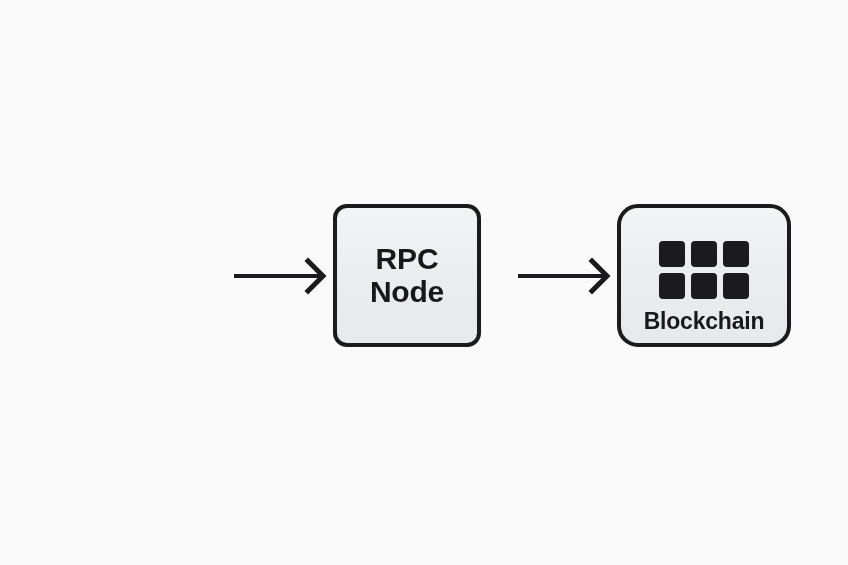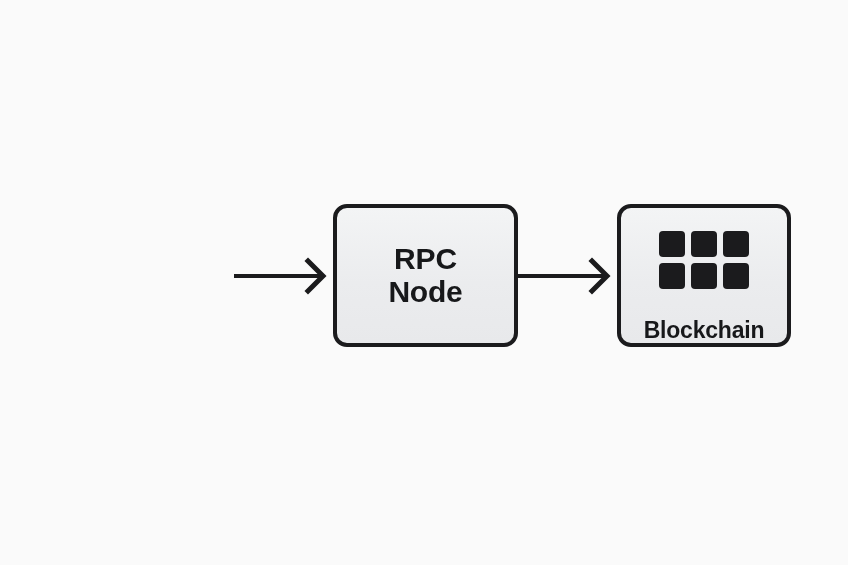--- a/index.html
+++ b/index.html
@@ -46,32 +46,33 @@
     left: 57px;
     top: 204px;
     width: 177px;
     height: 143px;
   }
   #node-user-app .node-label { font-size: 30px; }
 
   #node-rpc-node {
     left: 333px;
     top: 204px;
-    width: 185px;
+    width: 148px;
     height: 143px;
   }
   #node-rpc-node .node-label { font-size: 30px; }
 
   #node-blockchain {
     left: 617px;
     top: 204px;
     width: 174px;
     height: 143px;
-    justify-content: space-between;
+    justify-content: center;
     padding-top: 23px;
+    border-radius: 21px;
   }
   #node-blockchain .node-label {
     font-size: 23px;
     margin-top: 10px;
   }
 
   
   .grid-icon {
     display: grid;
     grid-template-columns: repeat(3, 26px);

